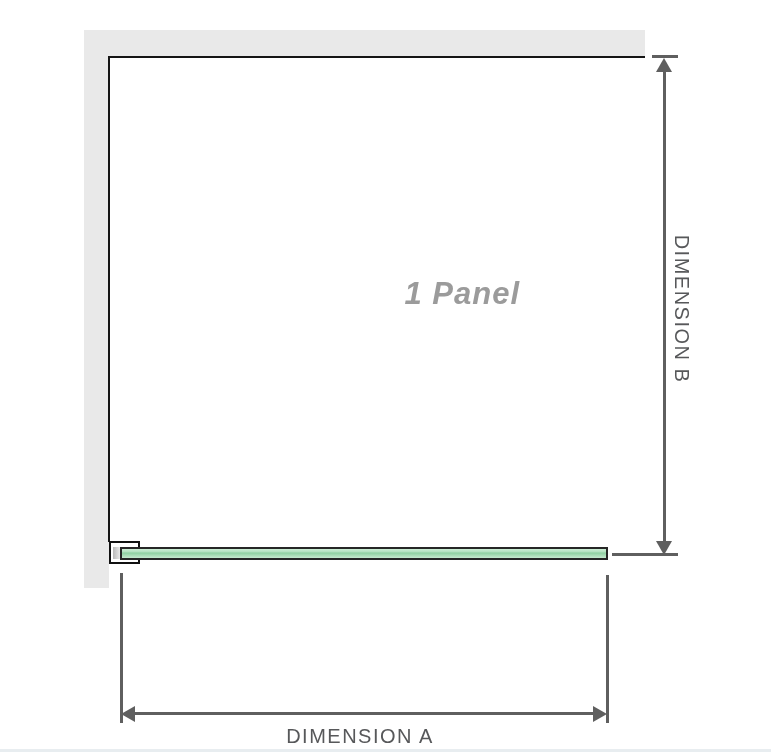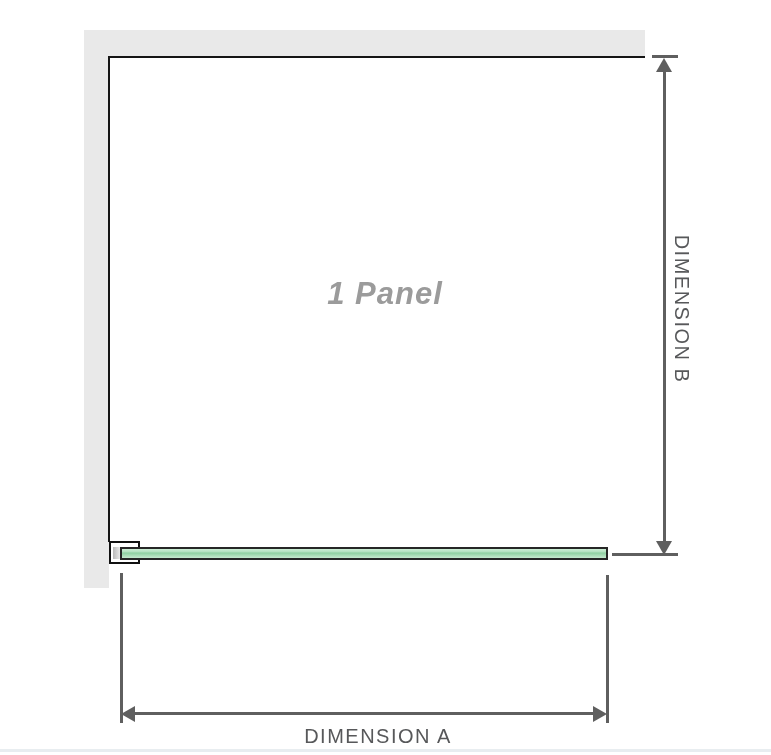--- a/index.html
+++ b/index.html
@@ -17,21 +17,21 @@
   .wall-top{left:84px;top:30px;width:561px;height:27px;}
   .wall-left{left:84px;top:30px;width:25px;height:558px;}
 
   
   .panel-line{background:#151515;}
   .panel-top-line{left:108px;top:56px;width:537px;height:2px;}
   .panel-left-line{left:108px;top:56px;width:2px;height:486px;}
 
   .panel-label{
     left:250px;top:276px;width:270px;height:40px;
-    text-align:center;
+    text-align:right;
     font-size:31px;font-style:italic;font-weight:600;
     color:#9b9b9b;letter-spacing:1px;
   }
 
   
   .bracket{
     left:109px;top:541px;width:31px;height:23px;
     border:2px solid #111111;background:#ffffff;
     box-sizing:border-box;
   }
@@ -71,21 +71,21 @@
   .dimA-left-ext{left:120px;top:573px;width:3px;height:150px;}
   .dimA-right-ext{left:606px;top:575px;width:3px;height:148px;}
   .dimA-line{left:134px;top:712px;width:460px;height:3px;}
   .dimA-arrow-left{left:121px;top:706px;
     border-top:8px solid transparent;border-bottom:8px solid transparent;
     border-right:14px solid #5f5f5f;}
   .dimA-arrow-right{left:593px;top:706px;
     border-top:8px solid transparent;border-bottom:8px solid transparent;
     border-left:14px solid #5f5f5f;}
   .dimA-label{
-    left:228px;top:723px;width:300px;height:26px;line-height:26px;
+    left:210px;top:723px;width:300px;height:26px;line-height:26px;
     text-align:center;font-size:20px;color:#57585a;letter-spacing:1.5px;
     font-weight:400;
   }
 
   .bottom-divider{left:0;top:749px;width:771px;height:3px;background:#e8edf0;}
 </style>
 </head>
 <body>
 
 <div class="stage">

